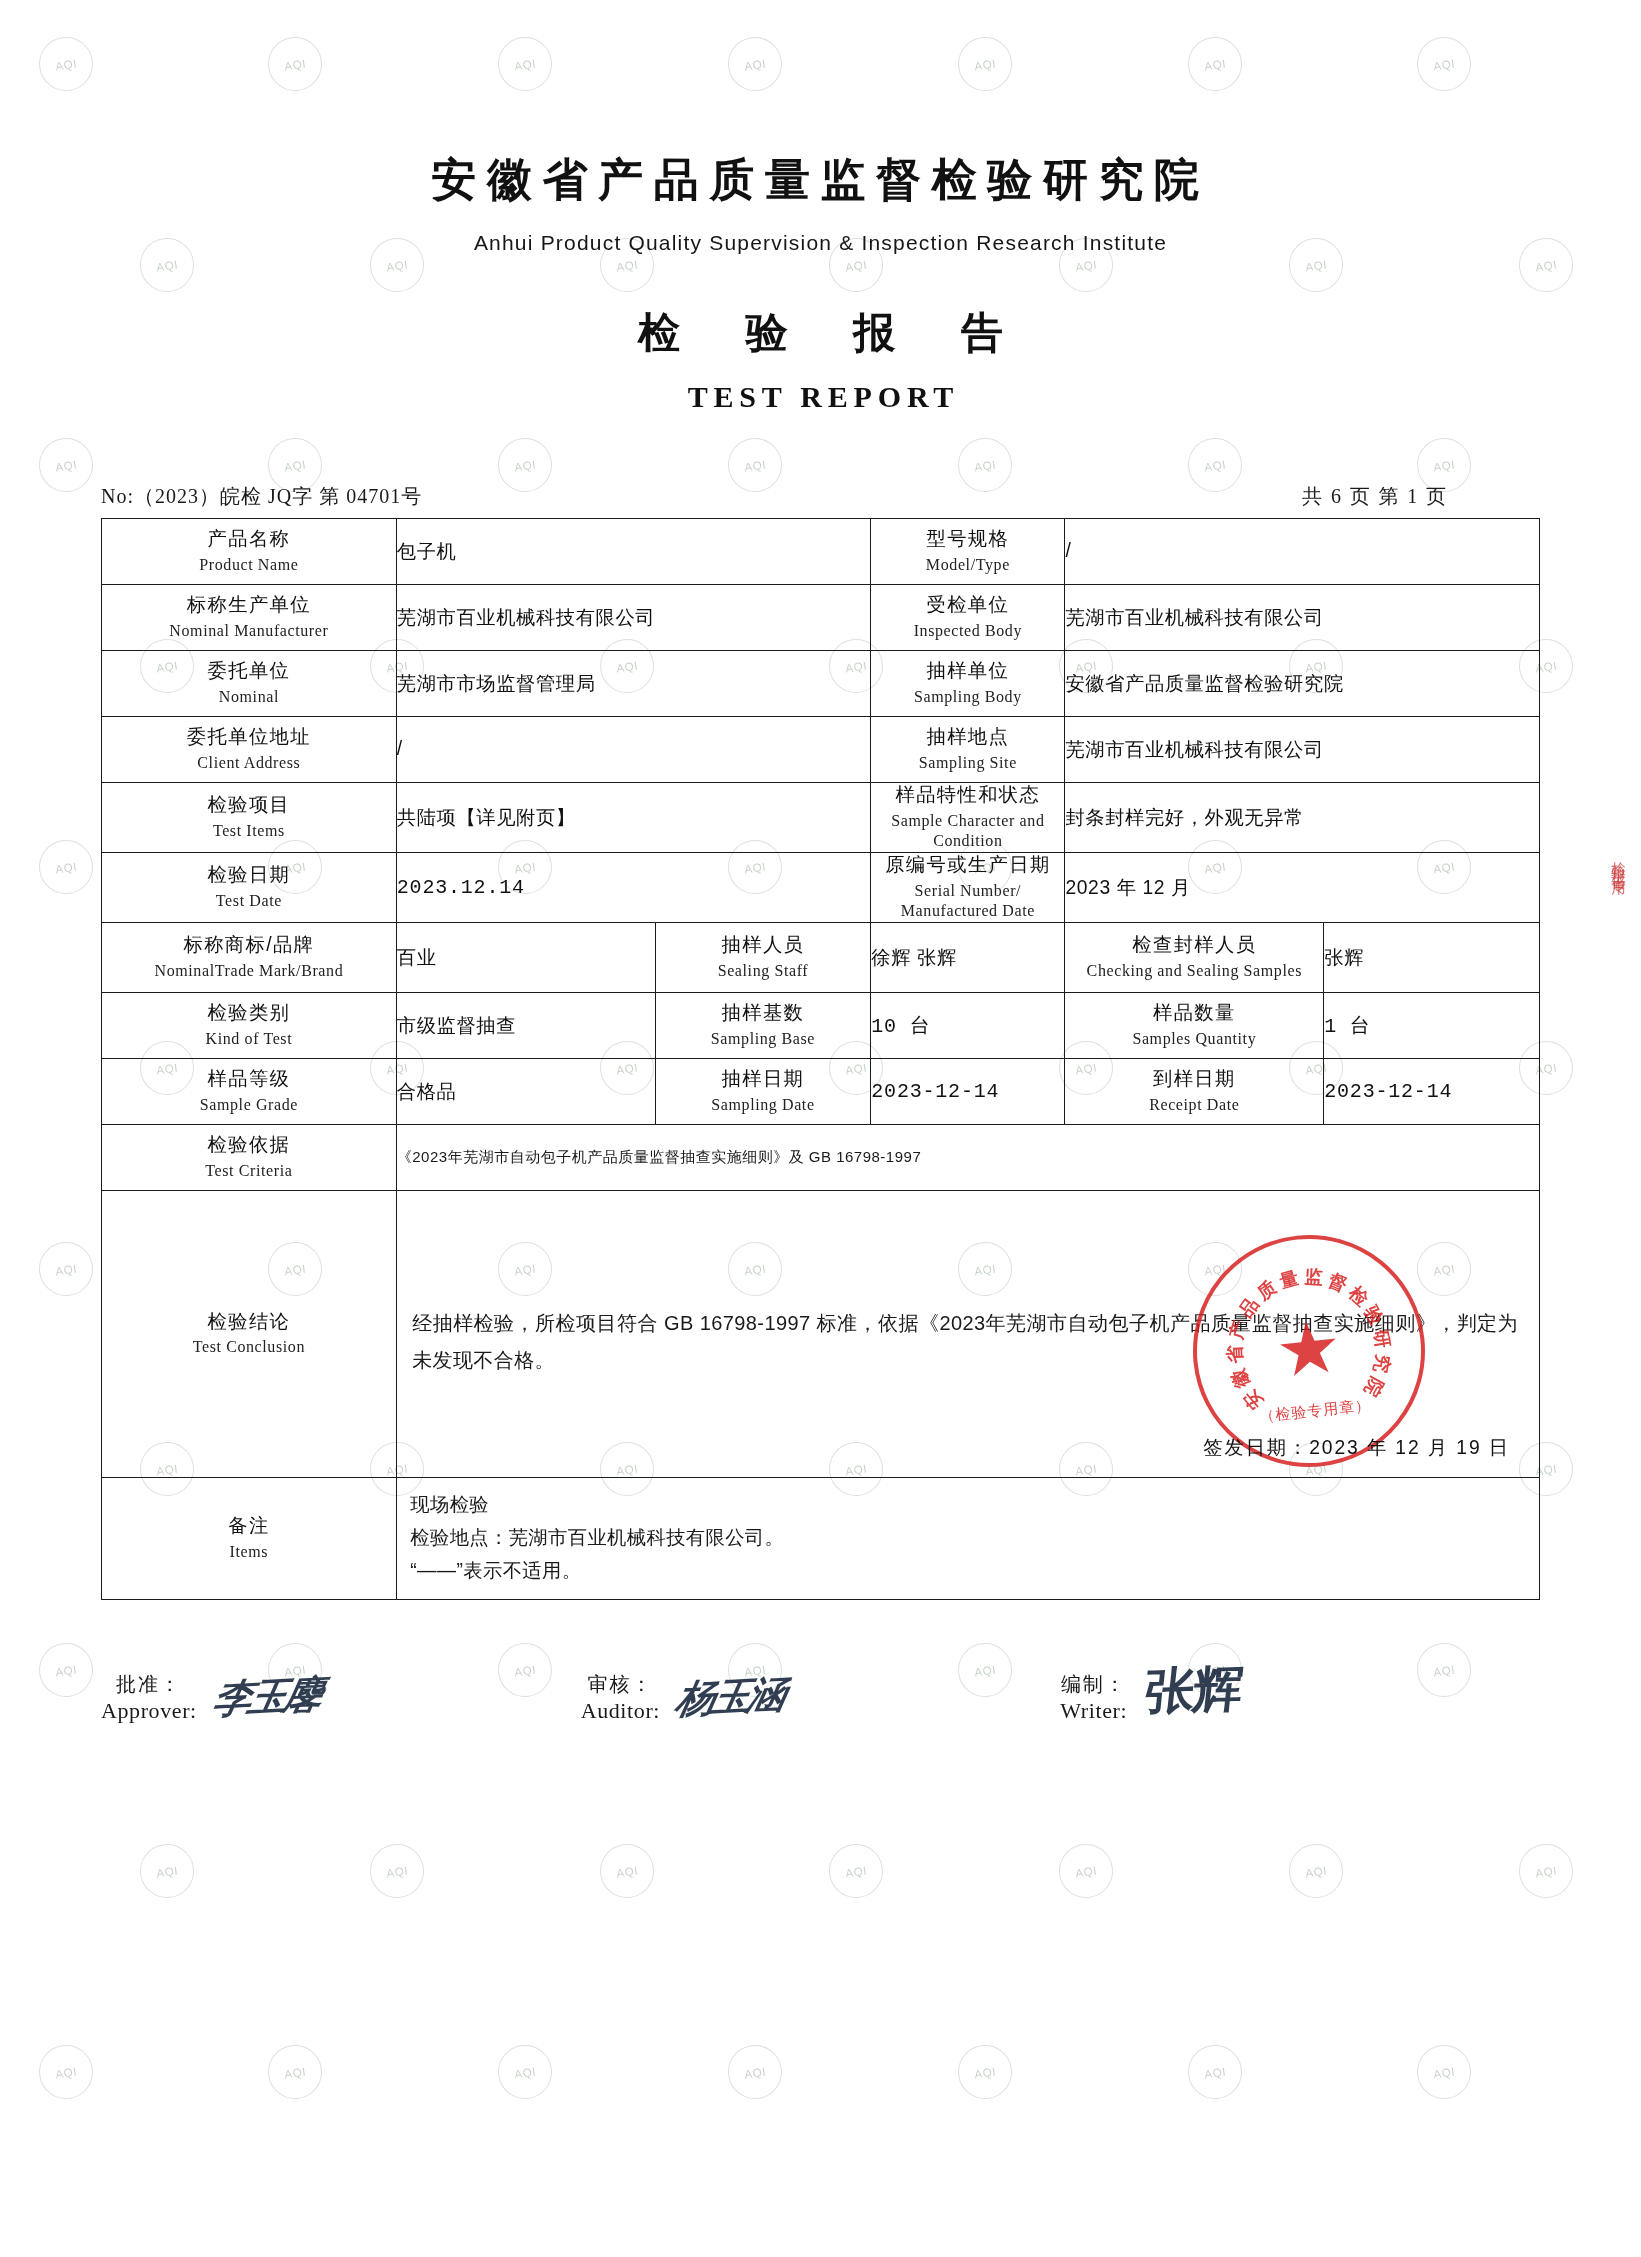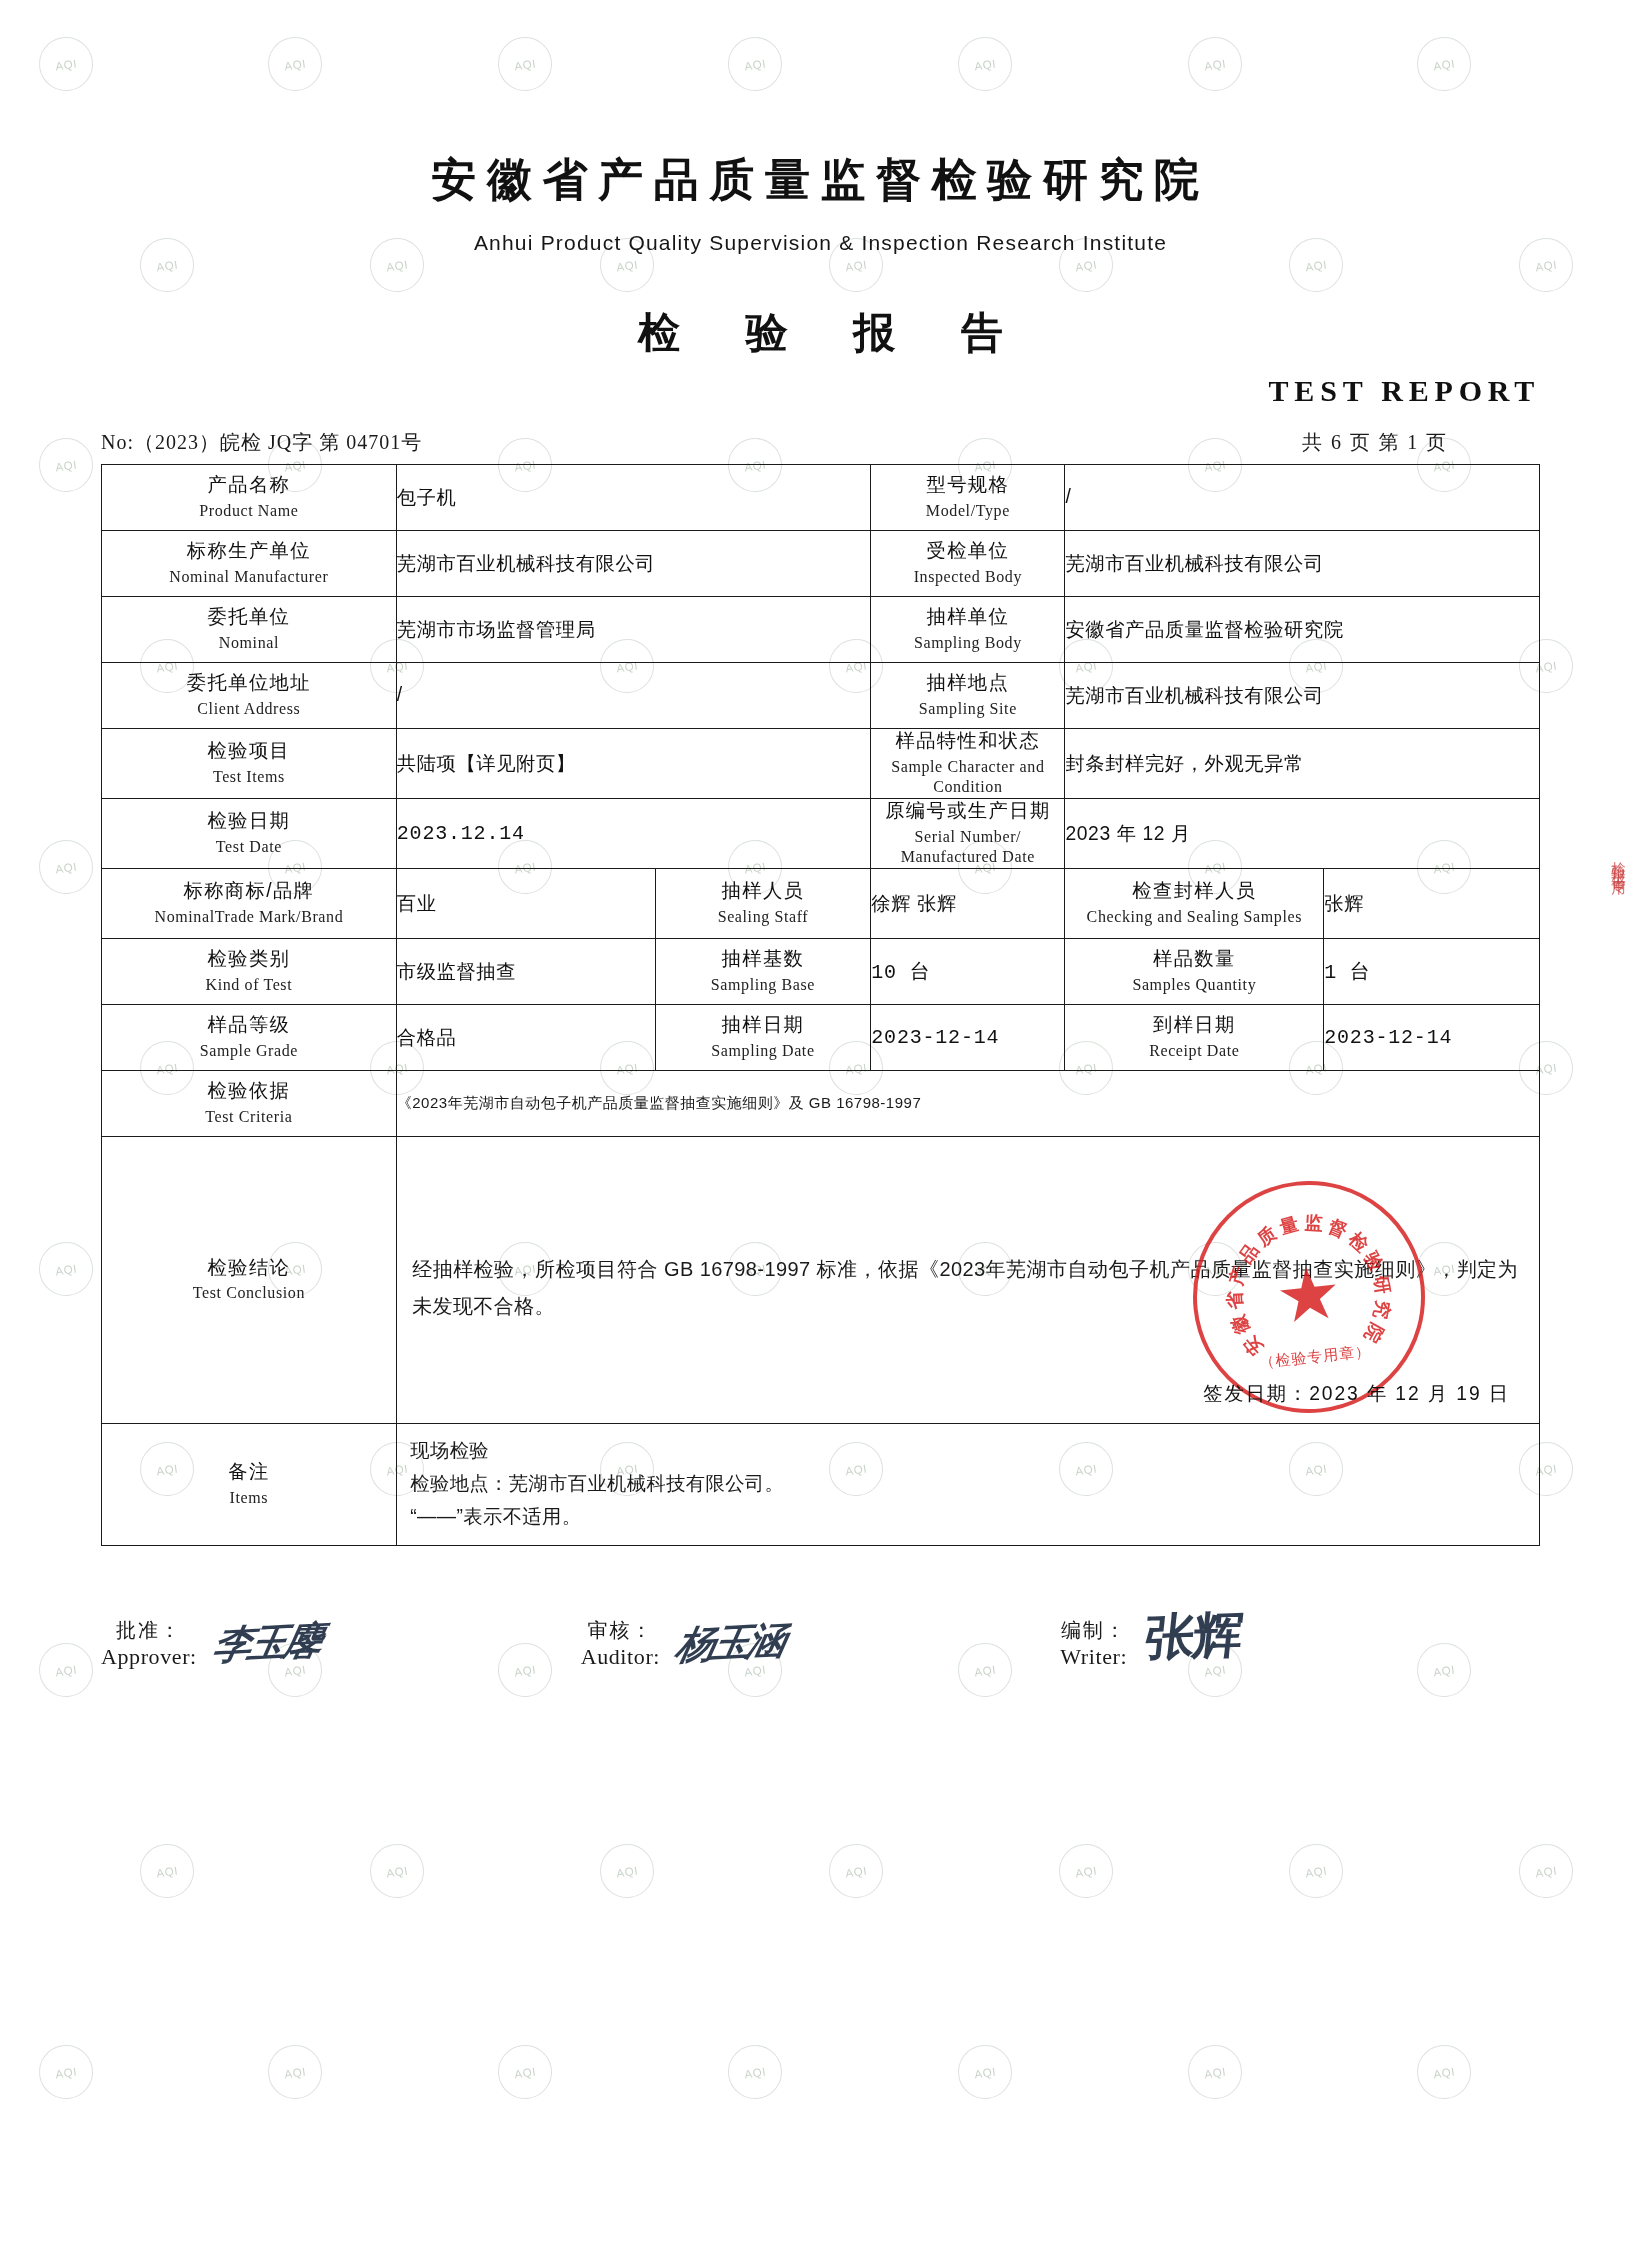--- a/index.html
+++ b/index.html
@@ -68,40 +68,40 @@
     text-align: center;
     font-family: "Liberation Sans", sans-serif;
     font-weight: bold;
     font-size: 42px;
     letter-spacing: 27px;
     margin-top: 50px;
     padding-left: 27px;
     color: #111;
   }
   .doc-title-en {
-    text-align: right;
+    text-align: center;
     font-family: "Liberation Serif", serif;
     font-weight: bold;
     font-size: 30px;
     letter-spacing: 5.8px;
-    margin-top: 13px;
+    margin-top: 19px;
     padding-left: 5.8px;
     color: #111;
   }
 
   .no-row {
     display: flex;
     align-items: baseline;
     justify-content: space-between;
     margin-top: 21px;
     font-size: 20px;
     font-family: "Liberation Serif", serif;
     letter-spacing: 1px;
   }
-  .no-left { white-space: nowrap; }
+  .no-left { white-space: nowrap; margin-top: 48px; }
   .no-right {
     white-space: nowrap;
     padding-right: 92px;
     letter-spacing: 1.9px;
   }
 
   
   table.report {
     width: 100%;
     border-collapse: collapse;

